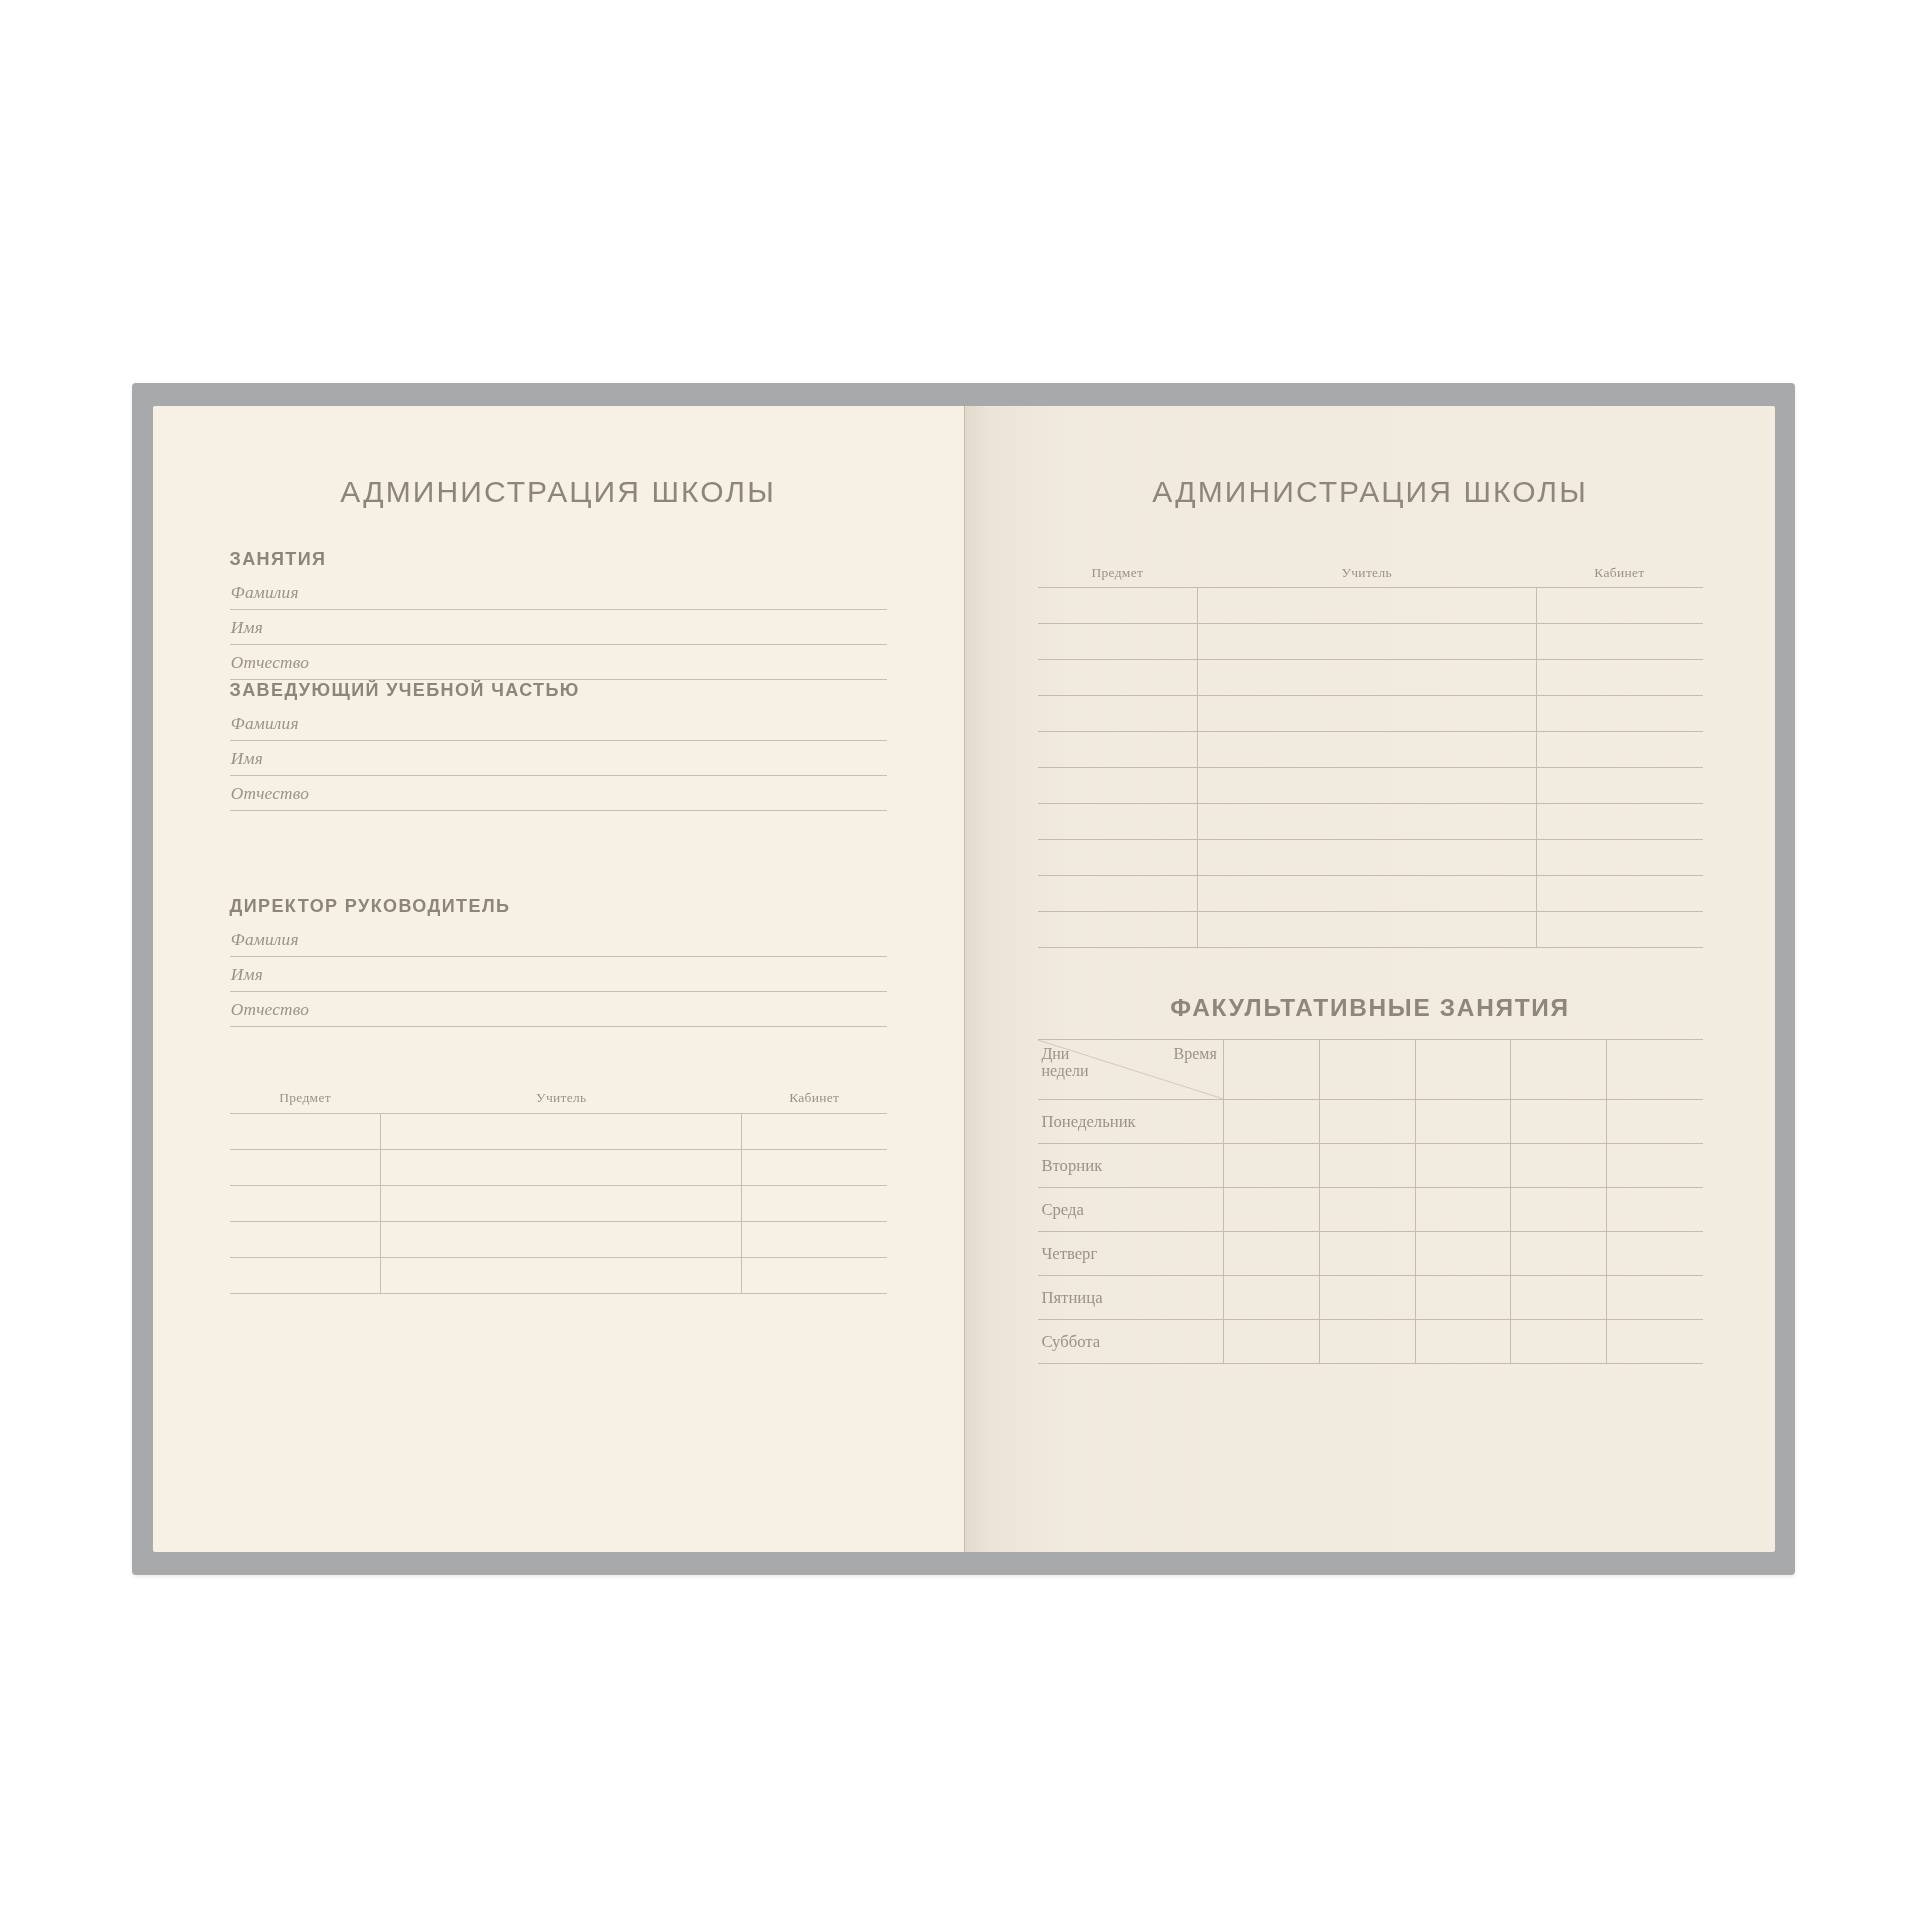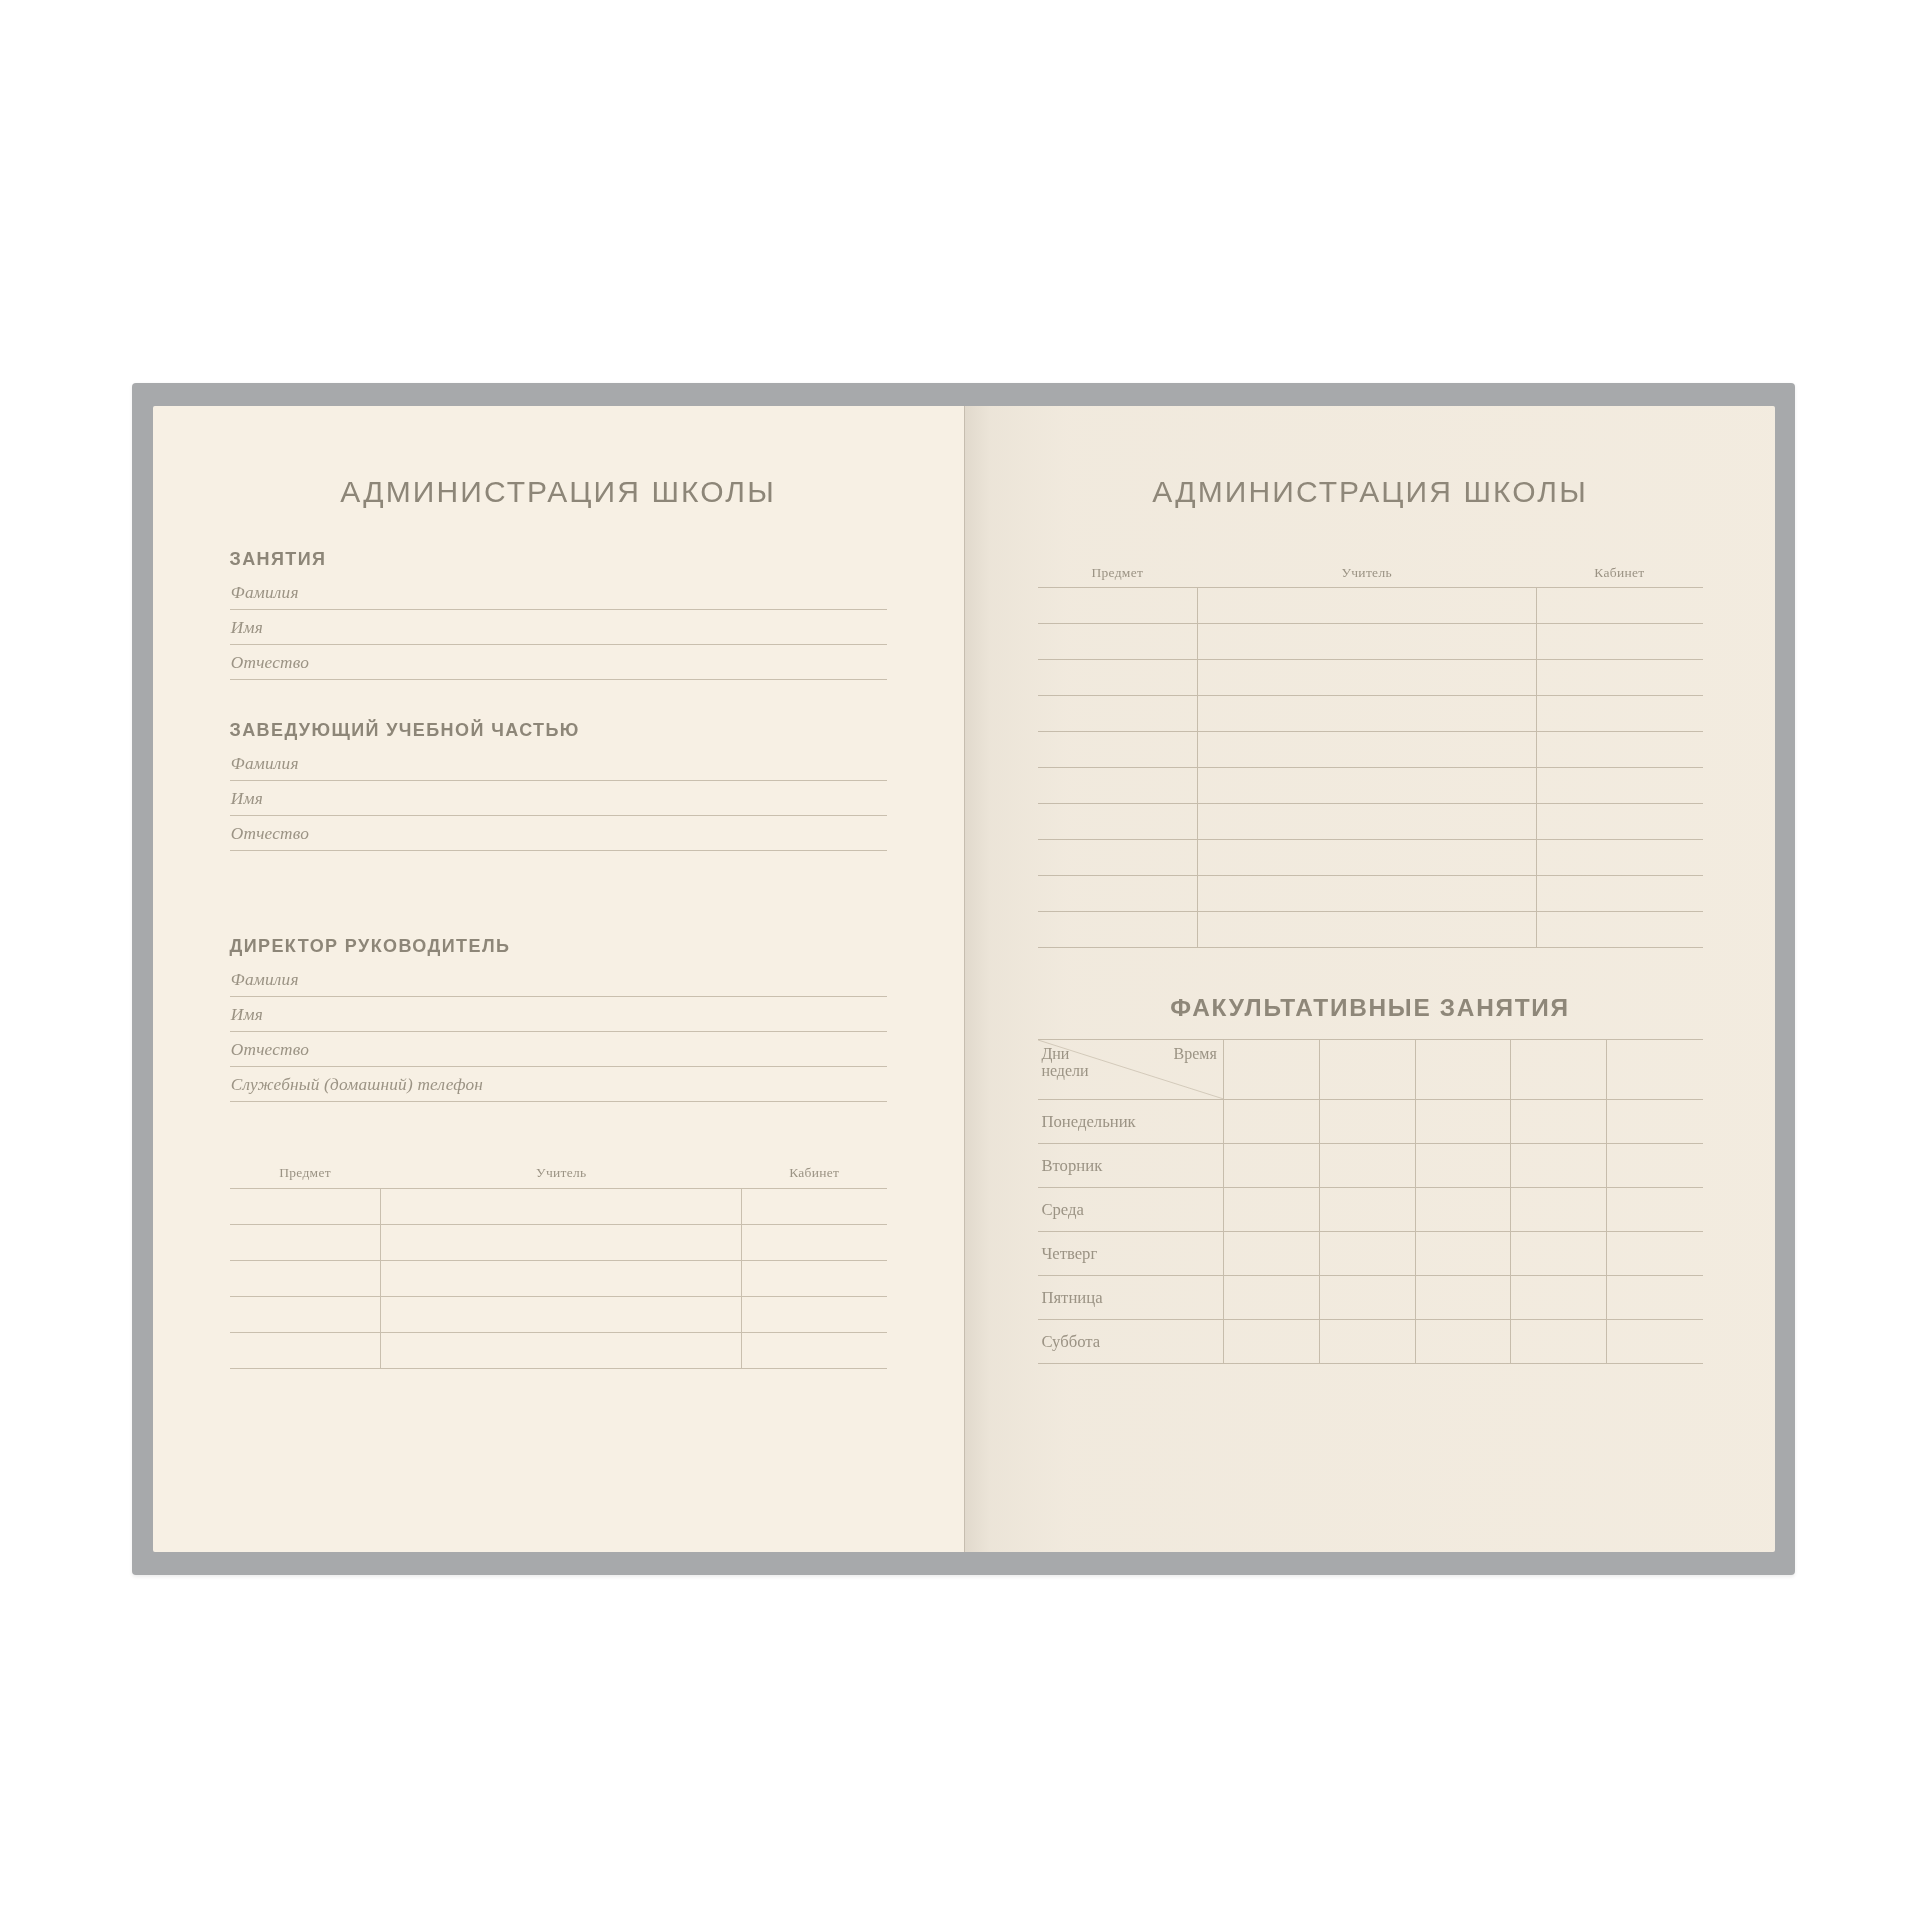--- a/index.html
+++ b/index.html
@@ -81,21 +81,21 @@
   #left-page .page-title { font-size: 30px; }
   #right-page .page-title { font-size: 30px; margin-bottom: 55px; }
 
   .section-title {
     font-family: "Liberation Sans", sans-serif;
     font-size: 18px;
     letter-spacing: 1.4px;
     color: #8d8678;
     margin: 0 0 5.1px 0;
   }
-  .section-title.spaced { margin-top: 40px; }
+  .section-title.spaced { }
   .section-title.big-gap { margin-top: 85px; }
 
   
   .field-line {
     position: relative;
     height: 35px;
     border-bottom: 1px solid #c9bfae;
     box-sizing: border-box;
     font-style: italic;
   }
@@ -220,23 +220,20 @@
 
       <h2 class="section-title big-gap">ДИРЕКТОР РУКОВОДИТЕЛЬ</h2>
       <div class="field-line">
         <span class="field-label">Фамилия</span>
       </div>
       <div class="field-line">
         <span class="field-label">Имя</span>
       </div>
       <div class="field-line">
         <span class="field-label">Отчество</span>
-      </div>
-      <div class="field-line">
-        <span class="field-label">Служебный (домашний) телефон</span>
       </div>
 
       <table class="grid" id="left-subjects">
         <colgroup>
             <col style="width:23%">
             <col style="width:55%">
             <col style="width:22%">
           </colgroup>
         <thead>
           <tr>

